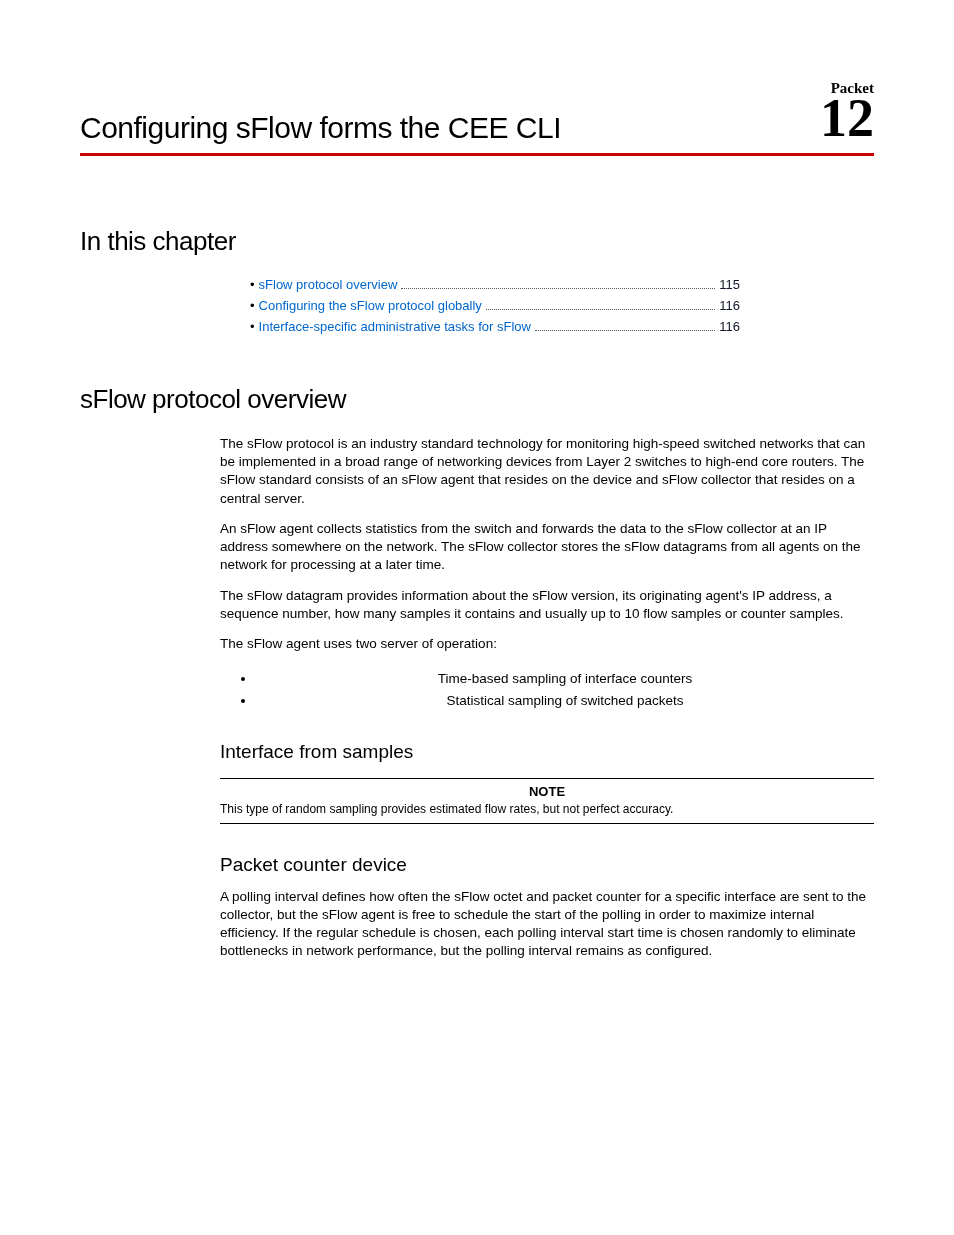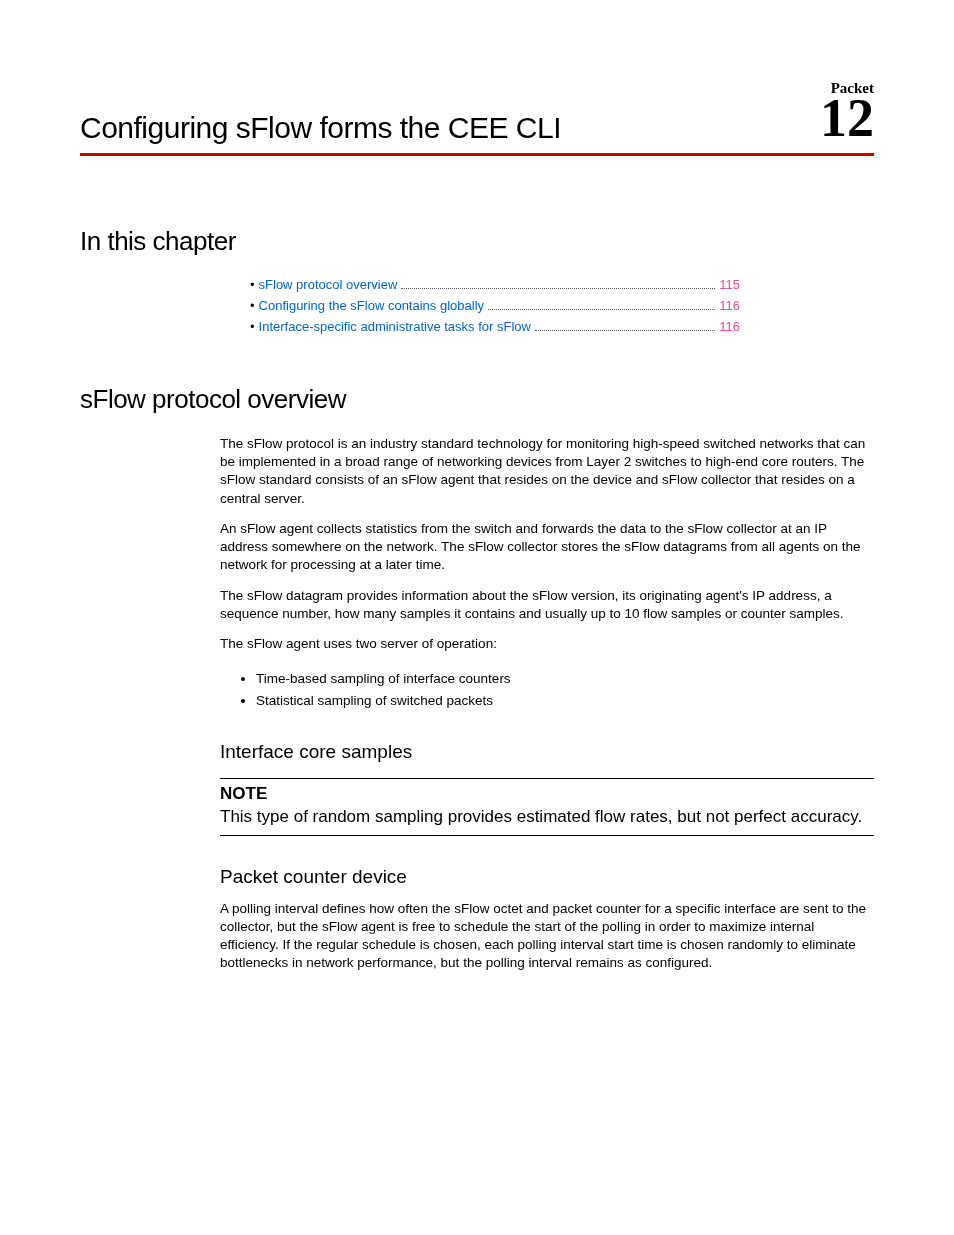--- a/index.html
+++ b/index.html
@@ -75,52 +75,54 @@
     color: #0066cc;
     white-space: nowrap;
   }
   .toc-dots {
     flex: 1;
     border-bottom: 1px dotted #555;
     margin: 0 4px 3px 4px;
     min-width: 20px;
   }
   .toc-page {
-    color: #ec4899;
+    color: #0f172a;
     white-space: nowrap;
   }
   .body-block {
     margin-left: 140px;
     font-size: 13.5px;
     line-height: 1.35;
   }
   .body-block p {
     margin: 8px 0 12px 0;
   }
   .body-block ul {
     margin: 17px 0 12px 0;
     padding-left: 36px;
     list-style: disc;
+    text-align: center;
   }
   .body-block ul li {
     margin-bottom: 4px;
   }
   .note-box {
     border-top: 1.5px solid #000;
     border-bottom: 1px solid #000;
     padding: 4px 0 6px 0;
     margin: 14px 0 22px 0;
   }
   .note-label {
     font-weight: bold;
-    font-size: 17px;
+    font-size: 13px;
     font-stretch: condensed;
+    text-align: center;
   }
   .note-text {
-    font-size: 17px;
+    font-size: 12px;
   }
   .toc-wrap { width: 490px; }
 </style>
 </head>
 <body>
 
 <div class="page">
 
   <div class="header-row">
     <div class="chapter-title">Configuring sFlow forms the CEE CLI</div>
@@ -134,21 +136,21 @@
 
   <div class="toc toc-wrap">
     <div class="toc-row">
       <span class="toc-bullet">•</span>
       <span class="toc-link">sFlow protocol overview</span>
       <span class="toc-dots"></span>
       <span class="toc-page">115</span>
     </div>
     <div class="toc-row">
       <span class="toc-bullet">•</span>
-      <span class="toc-link">Configuring the sFlow contains globally</span>
+      <span class="toc-link">Configuring the sFlow protocol globally</span>
       <span class="toc-dots"></span>
       <span class="toc-page">116</span>
     </div>
     <div class="toc-row">
       <span class="toc-bullet">•</span>
       <span class="toc-link">Interface-specific administrative tasks for sFlow</span>
       <span class="toc-dots"></span>
       <span class="toc-page">116</span>
     </div>
   </div>
@@ -158,21 +160,21 @@
   <div class="body-block">
     <p>The sFlow protocol is an industry standard technology for monitoring high-speed switched networks that can be implemented in a broad range of networking devices from Layer 2 switches to high-end core routers. The sFlow standard consists of an sFlow agent that resides on the device and sFlow collector that resides on a central server.</p>
     <p>An sFlow agent collects statistics from the switch and forwards the data to the sFlow collector at an IP address somewhere on the network. The sFlow collector stores the sFlow datagrams from all agents on the network for processing at a later time.</p>
     <p>The sFlow datagram provides information about the sFlow version, its originating agent's IP address, a sequence number, how many samples it contains and usually up to 10 flow samples or counter samples.</p>
     <p>The sFlow agent uses two server of operation:</p>
     <ul>
       <li>Time-based sampling of interface counters</li>
       <li>Statistical sampling of switched packets</li>
     </ul>
 
-    <h3 class="subsection">Interface core samples</h3>
+    <h3 class="subsection">Interface from samples</h3>
 
     <div class="note-box">
       <div class="note-label">NOTE</div>
       <div class="note-text">This type of random sampling provides estimated flow rates, but not perfect accuracy.</div>
     </div>
 
     <h3 class="subsection">Packet counter device</h3>
     <p>A polling interval defines how often the sFlow octet and packet counter for a specific interface are sent to the collector, but the sFlow agent is free to schedule the start of the polling in order to maximize internal efficiency. If the regular schedule is chosen, each polling interval start time is chosen randomly to eliminate bottlenecks in network performance, but the polling interval remains as configured.</p>
   </div>
 

